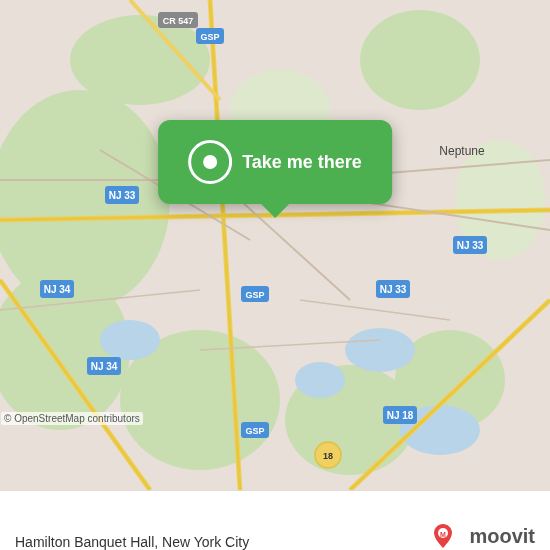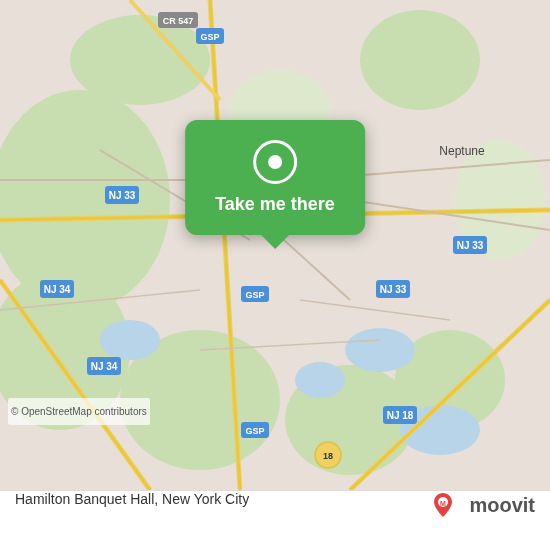--- a/index.html
+++ b/index.html
@@ -18,21 +18,21 @@
       overflow: hidden;
       background-color: #e8e0d8;
     }
 
     
     #bottom-bar {
       width: 550px;
       height: 60px;
       background: white;
       display: flex;
-      align-items: flex-start;
+      align-items: flex-end;
       padding: 0 15px;
       border-top: 1px solid #ddd;
     }
 
     #moovit-logo {
       margin-left: auto;
       display: flex;
       align-items: center;
       gap: 12px;
     }
@@ -50,39 +50,39 @@
 
     #place-name {
       font-size: 14px;
       color: #333;
       font-weight: 500;
     }
 
     #copyright {
       position: absolute;
       bottom: 65px;
-      left: 8px;
+      left: 1px;
       font-size: 10px;
       color: #555;
       background: rgba(255,255,255,0.7);
-      padding: 8px 3px;
+      padding: 1px 3px;
       border-radius: 2px;
     }
 
     
     #popup-card {
       position: absolute;
       top: 120px;
       left: 50%;
       transform: translateX(-50%);
       background: #4caf50;
       border-radius: 12px;
       padding: 20px 30px;
       display: flex;
-      flex-direction: column;
+      flex-direction: row;
       align-items: center;
       gap: 10px;
       box-shadow: 0 4px 15px rgba(0,0,0,0.3);
       cursor: pointer;
       z-index: 10;
     }
 
     #popup-card::after {
       content: '';
       position: absolute;

